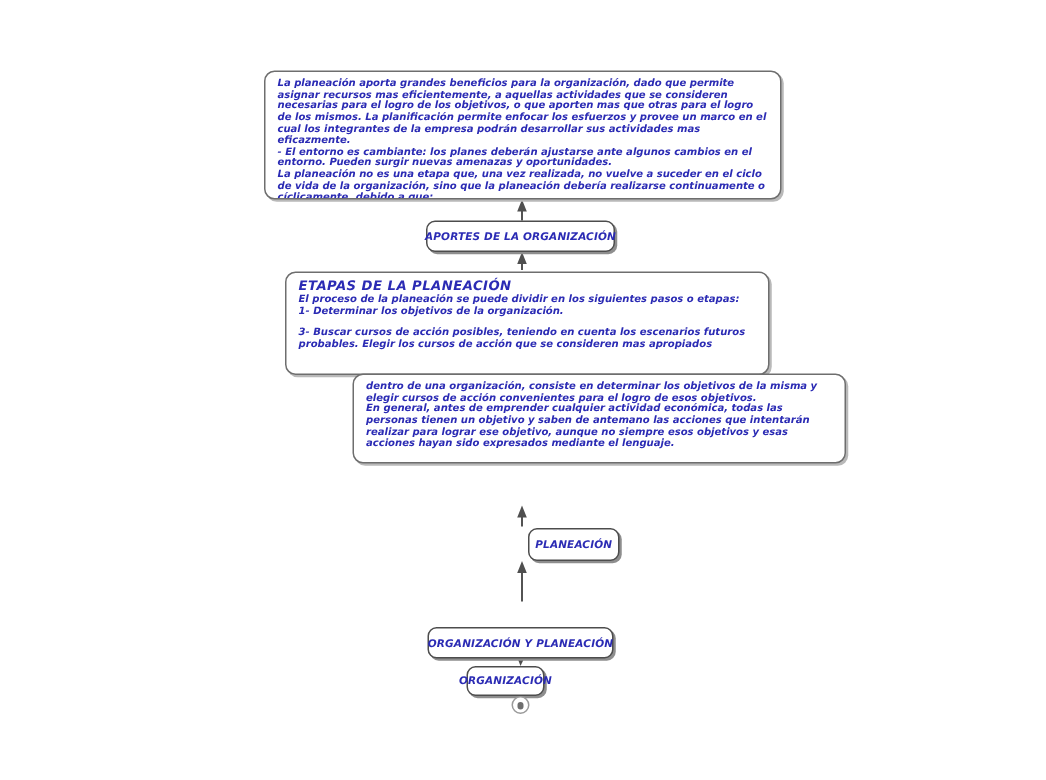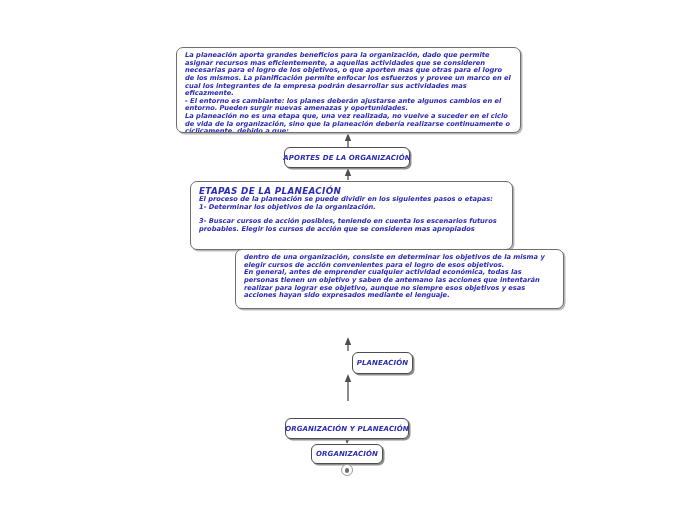--- a/index.html
+++ b/index.html
@@ -145,21 +145,21 @@
   </div>
 
   <div class="node label-node" style="left:316px; top:352px; width:61px; height:22px;margin-left:36px;">
     <span>PLANEACIÓN</span>
   </div>
 
   <div class="node label-node" style="left:285px; top:402px; width:124px; height:21px;margin-top:16px;">
     <span>ORGANIZACIÓN Y PLANEACIÓN</span>
   </div>
 
-  <div class="node label-node" style="left:311px; top:444px; width:72px; height:20px;">
+  <div class="node label-node" style="left:311px; top:444px; width:52px; height:20px;">
     <span>ORGANIZACIÓN</span>
   </div>
 
   <div class="collapse-btn">
     <span class="dot"></span>
   </div>
 
 </div>
 
 </body></html>

